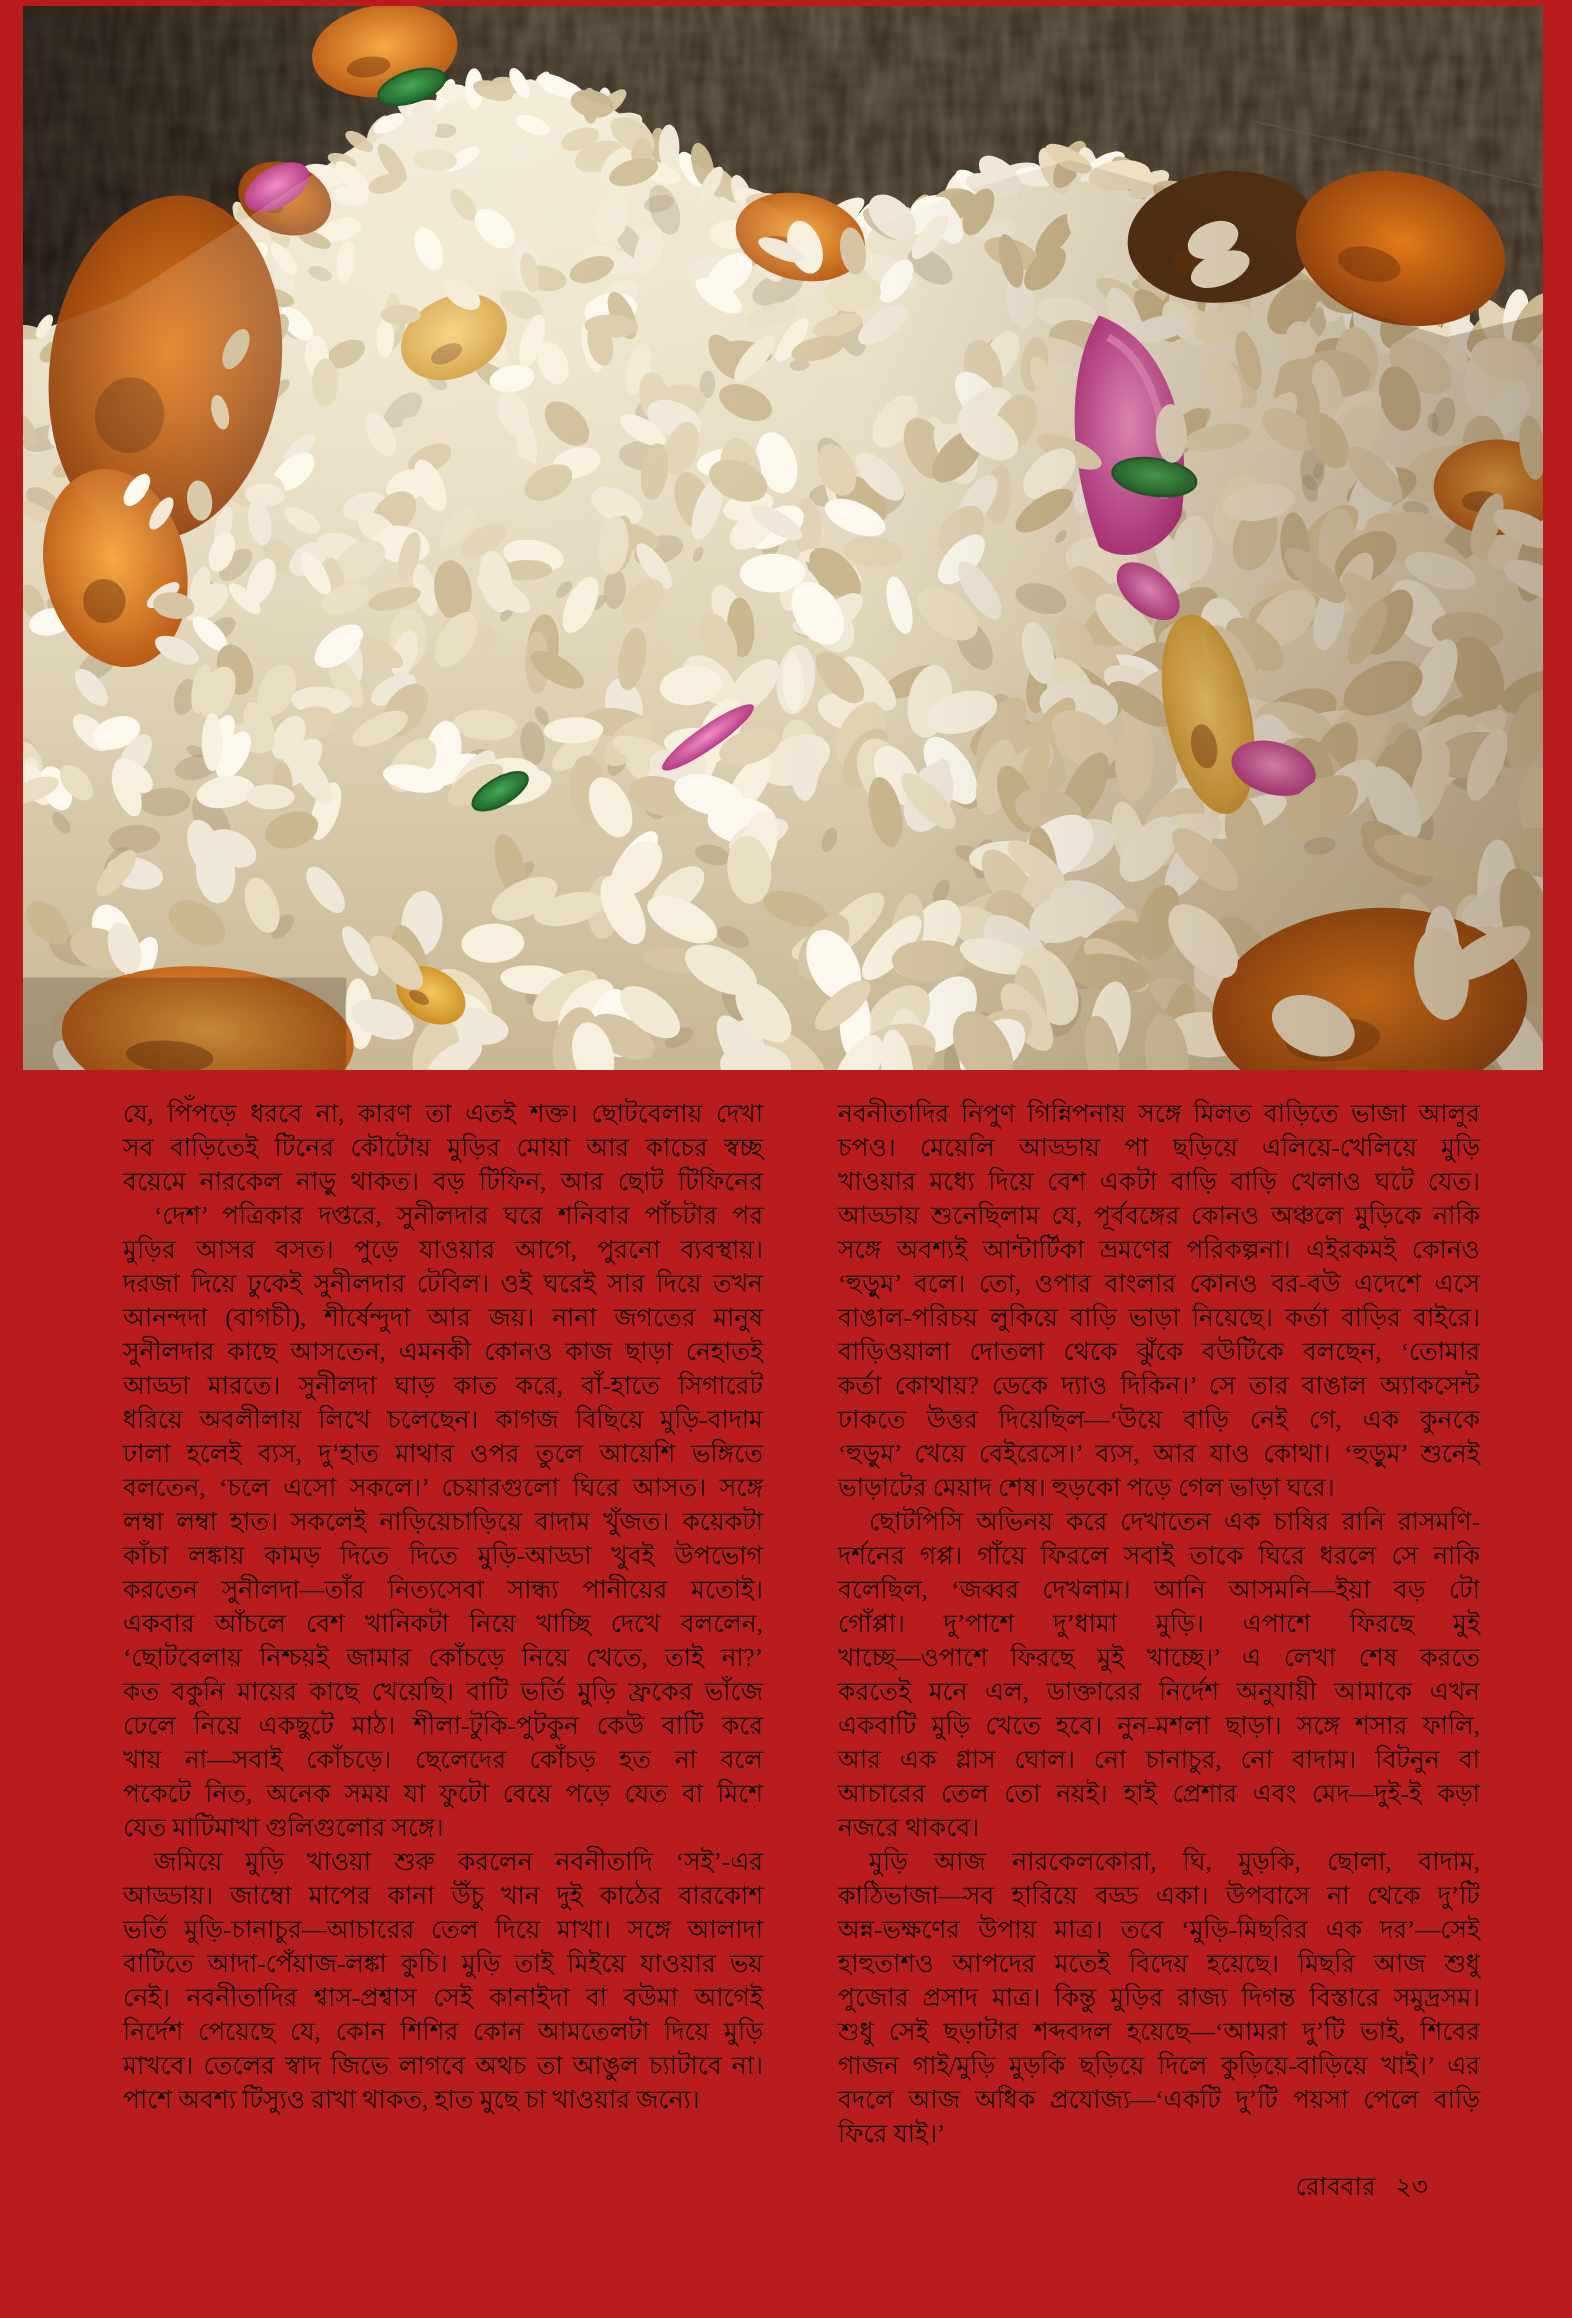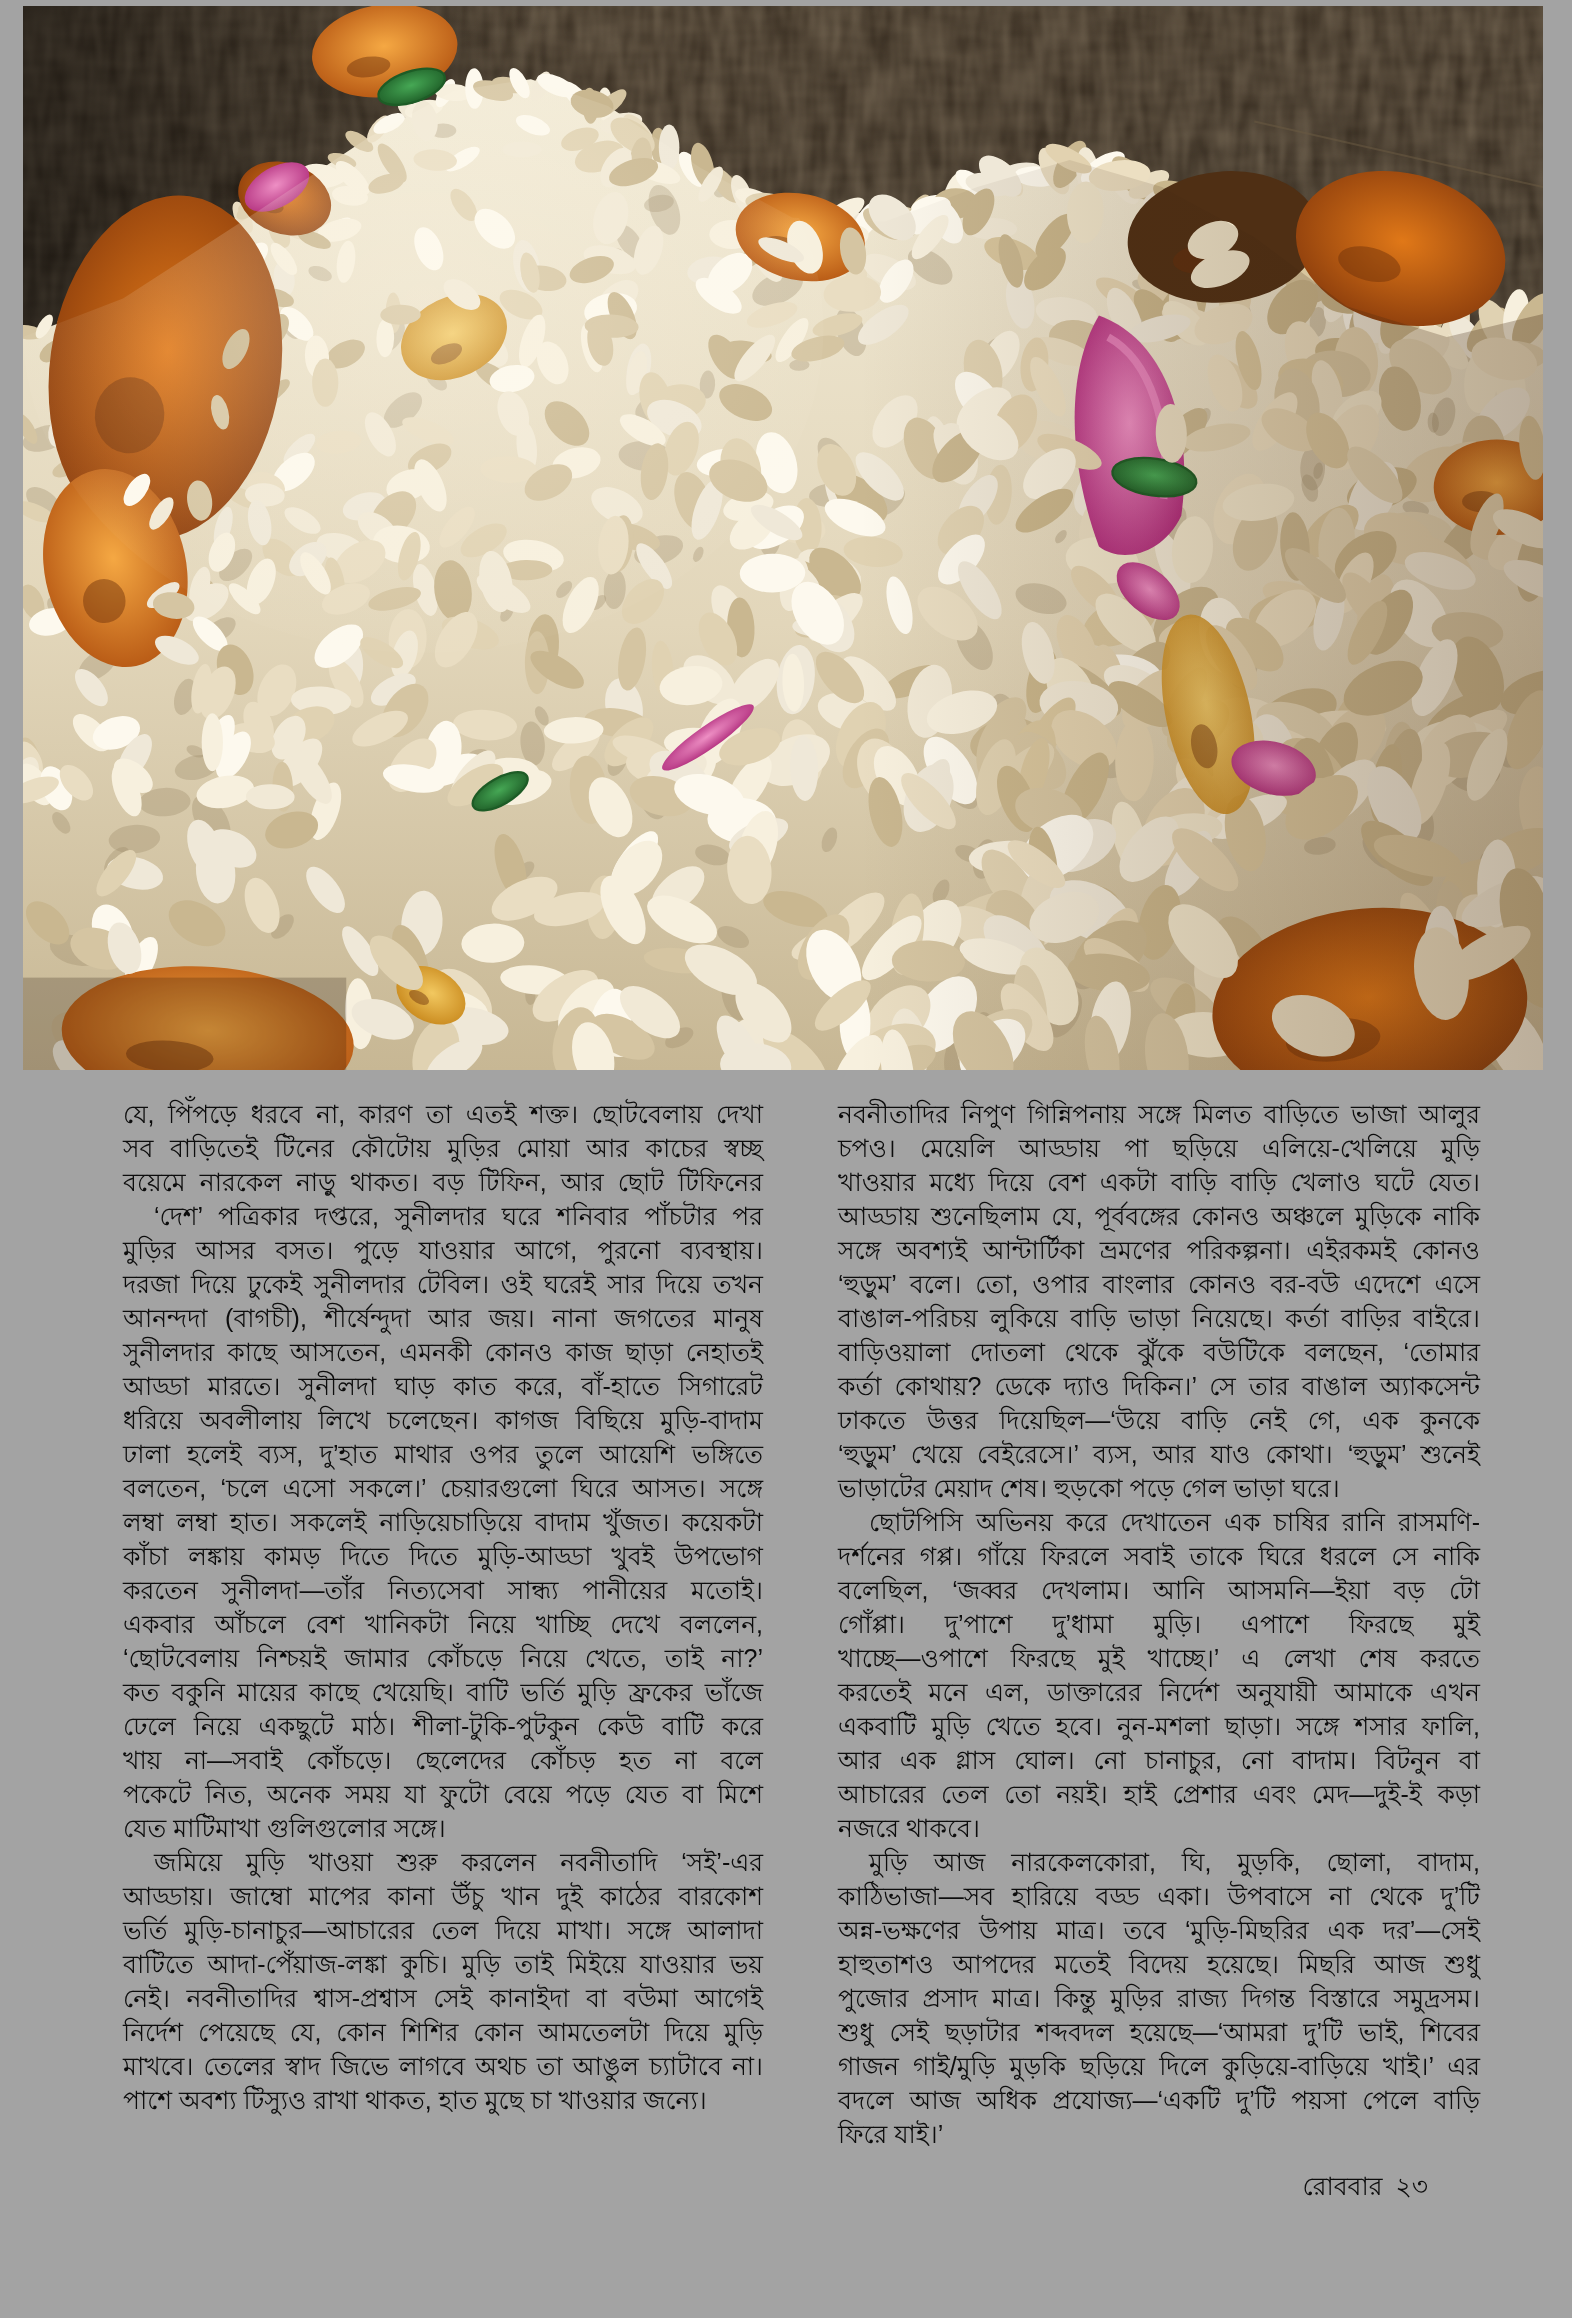--- a/index.html
+++ b/index.html
@@ -1,20 +1,20 @@
 <!DOCTYPE html>
 <html style="font-size:12.3px"><head>
 <meta charset="utf-8">
 <style>
   html,body{margin:0;padding:0;background:#777;}
   #page{
     position:relative;
     width:1573px;height:2319px;
-    background:#a3a3a3;
-    font-family:Liberation Sans, sans-serif;
+    background:#b91c1c;
+    font-family:Liberation Serif, serif;
     overflow:hidden;
   }
   #photo-wrap{
     position:absolute;left:23px;top:6.2px;width:1520px;height:1064px;
     background:#1e150d;
   }
   #photo-svg{display:block;width:100%;height:100%;}
   .col{
     position:absolute;top:1097px;
     color:#0c0c0c;
@@ -28,21 +28,21 @@
     text-justify:inter-word;
     overflow:visible;white-space:nowrap;
   }
   .line.end{text-align-last:left;}
   .line.indent{text-indent:31px;}
   #footer{
     position:absolute;left:814px;top:2169px;width:642px;
     text-align:right;padding-right:28px;box-sizing:border-box;
     font-size:25px;color:#0c0c0c;height:35px;line-height:35px;
   }
-  #footer .pgno{margin-left:13px;}
+  #footer .pgno{margin-left:20px;}
 </style>
 </head>
 <body>
 
 <div id="page">
 
   <figure id="photo-wrap" style="margin:0">
     <svg id="photo-svg" viewBox="0 0 1975 1382" preserveAspectRatio="none">
         <defs>
           <linearGradient id="gBg" x1="0" y1="0" x2="0" y2="1">

